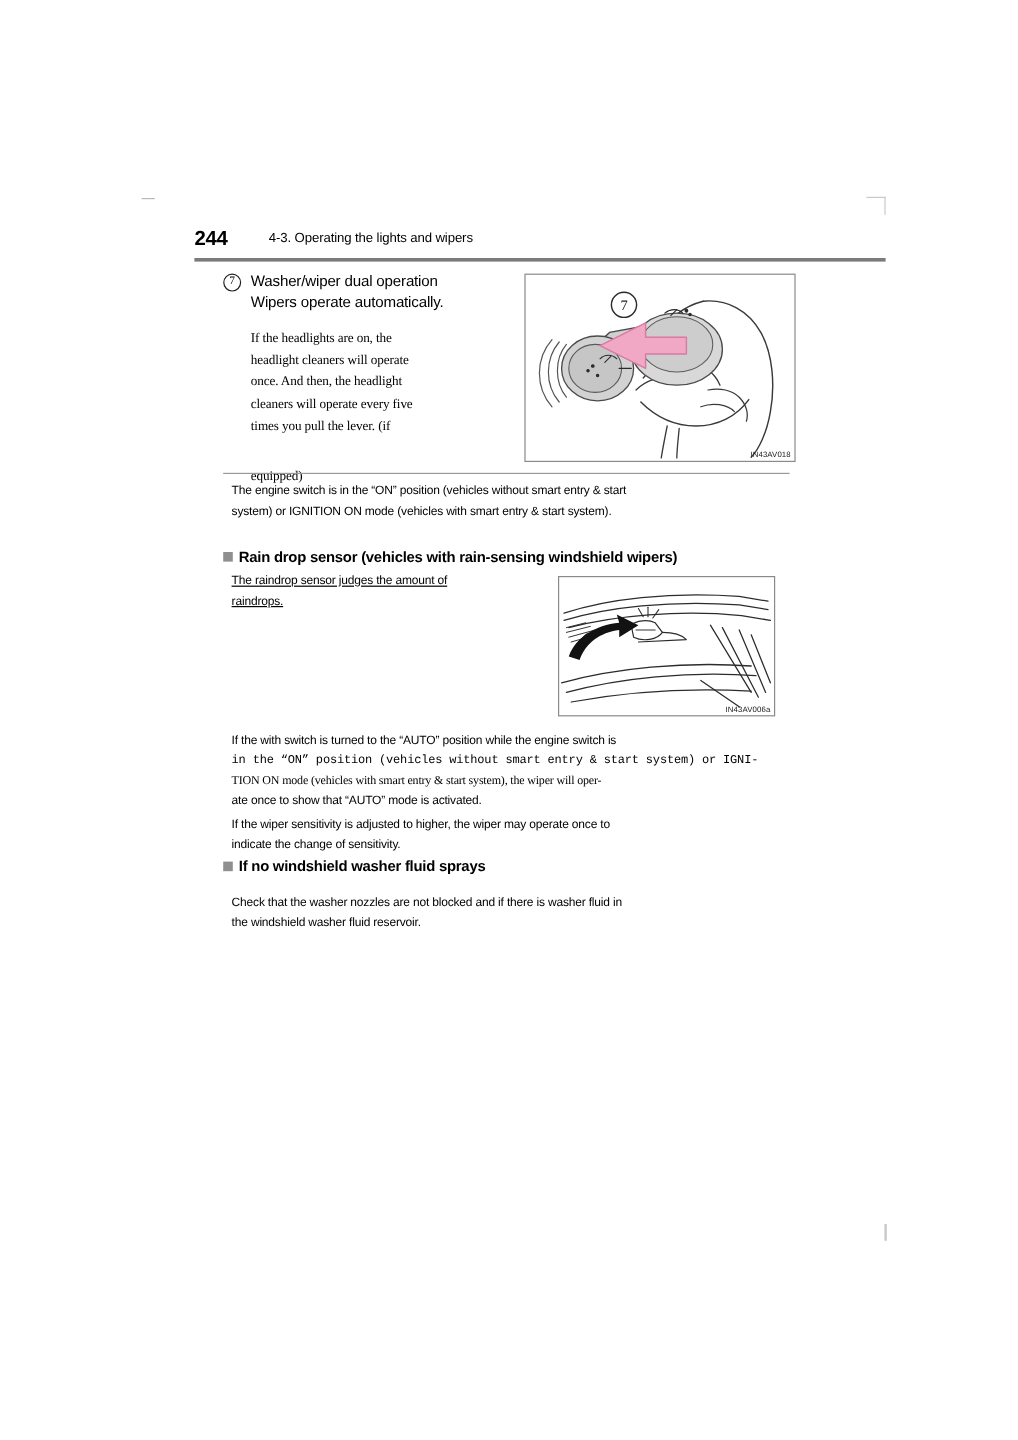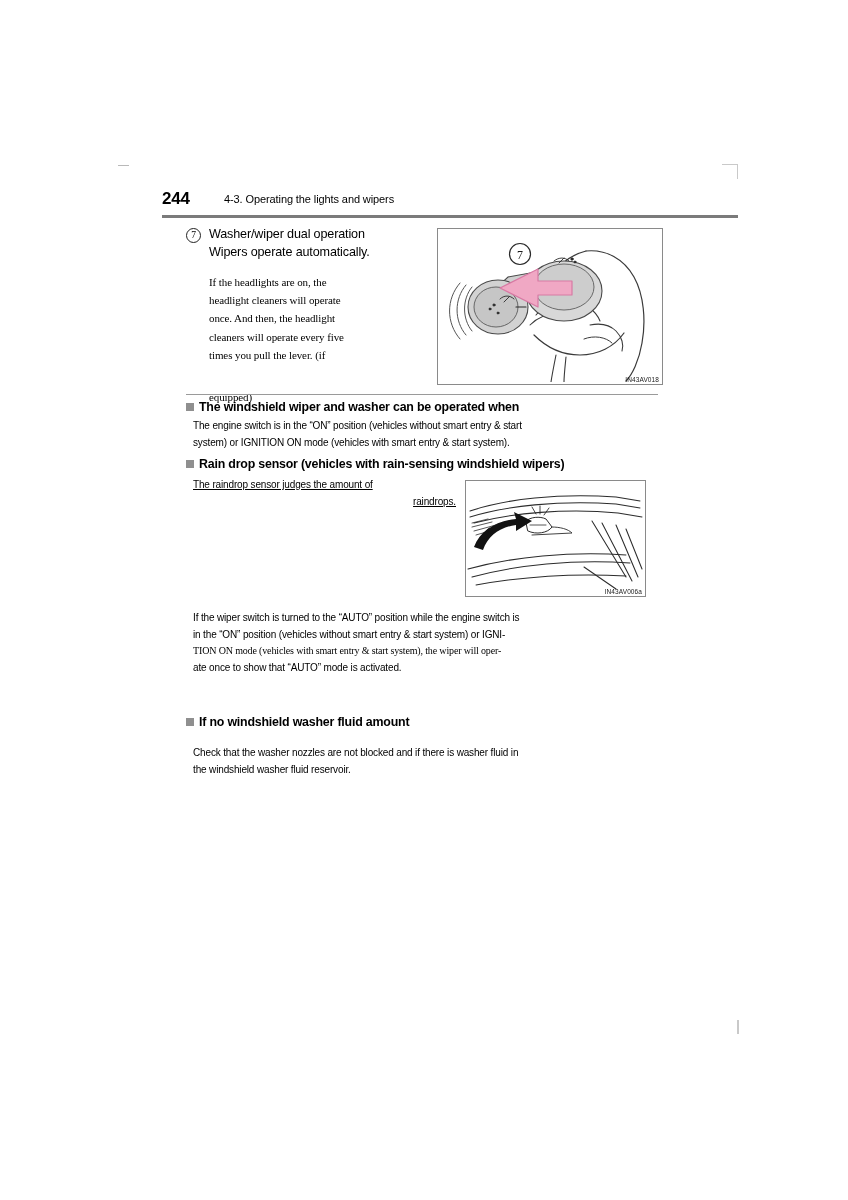--- a/index.html
+++ b/index.html
@@ -293,58 +293,60 @@
         <path d="M9 67 C12 58 17 51 24 46 L20 58 L14 56 Z" opacity="0.92"></path>
       </g>
       </svg><div></div>
     
     <div class="fig-code">IN43AV006a</div>
   </div>
 
   <div class="section-rule" style="top:394px;"></div>
 
   <div class="abs" style="left:186px; top:399px; width:472px;">
-    <div class="sec-heading">
-      <span class="bullet"></span>
-      <span>The windshield wiper and washer can be operated when</span>
-    </div>
     <div class="body-para" style="margin-top:3px;">
       <span class="l" style="display: block; white-space: nowrap;">The engine switch is in the “ON” position (vehicles without smart entry &amp; start</span>
       <span class="l" style="display: block; white-space: nowrap;">system) or IGNITION ON mode (vehicles with smart entry &amp; start system).</span>
     </div>
   </div>
 
   <div class="abs" style="left:186px; top:456px; width:472px;">
     <div class="sec-heading">
       <span class="bullet"></span>
       <span>Rain drop sensor (vehicles with rain-sensing windshield wipers)</span>
     </div>
   </div>
 
   <div class="abs" style="left:186px; top:477px; width:270px;">
     <div class="body-para nojustify">
       <span class="l" style="display: block; white-space: nowrap;">The raindrop sensor judges the amount of</span>
-      <span class="l" style="display: block; white-space: nowrap; text-align: right;">raindrops.</span>
+      <span class="l" style="display: block; white-space: nowrap;">raindrops.</span>
     </div>
   </div>
 
   <div class="abs" style="left:186px; top:610px; width:472px;">
     <div class="body-para">
-      <span class="l" style="display: block; white-space: nowrap;">If the wiper switch is turned to the “AUTO” position while the engine switch is</span>
-      <span class="l" style="display: block; white-space: nowrap;">in the “ON” position (vehicles without smart entry &amp; start system) or IGNI-</span>
+      <span class="l" style="display: block; white-space: nowrap;">If the with switch is turned to the “AUTO” position while the engine switch is</span>
+      <span class="l" style="display: block; white-space: nowrap; font-family: Liberation Mono, monospace;">in the “ON” position (vehicles without smart entry &amp; start system) or IGNI-</span>
       <span class="l" style="display: block; white-space: nowrap; font-family: Liberation Serif, serif;">TION ON mode (vehicles with smart entry &amp; start system), the wiper will oper-</span>
       <span class="l" style="display: block; white-space: nowrap;">ate once to show that “AUTO” mode is activated.</span>
     </div>
   </div>
 
+  <div class="abs" style="left:186px; top:680px; width:472px;">
+    <div class="body-para">
+      <span class="l" style="display: block; white-space: nowrap;">If the wiper sensitivity is adjusted to higher, the wiper may operate once to</span>
+      <span class="l" style="display: block; white-space: nowrap;">indicate the change of sensitivity.</span>
+    </div>
+  </div>
 
   <div class="abs" style="left:186px; top:714px; width:472px;">
     <div class="sec-heading">
       <span class="bullet"></span>
-      <span>If no windshield washer fluid amount</span>
+      <span>If no windshield washer fluid sprays</span>
     </div>
     <div class="body-para" style="margin-top:15px;">
       <span class="l" style="display: block; white-space: nowrap;">Check that the washer nozzles are not blocked and if there is washer fluid in</span>
       <span class="l" style="display: block; white-space: nowrap;">the windshield washer fluid reservoir.</span>
     </div>
   </div>
 
 </div>
 
 </body></html>

